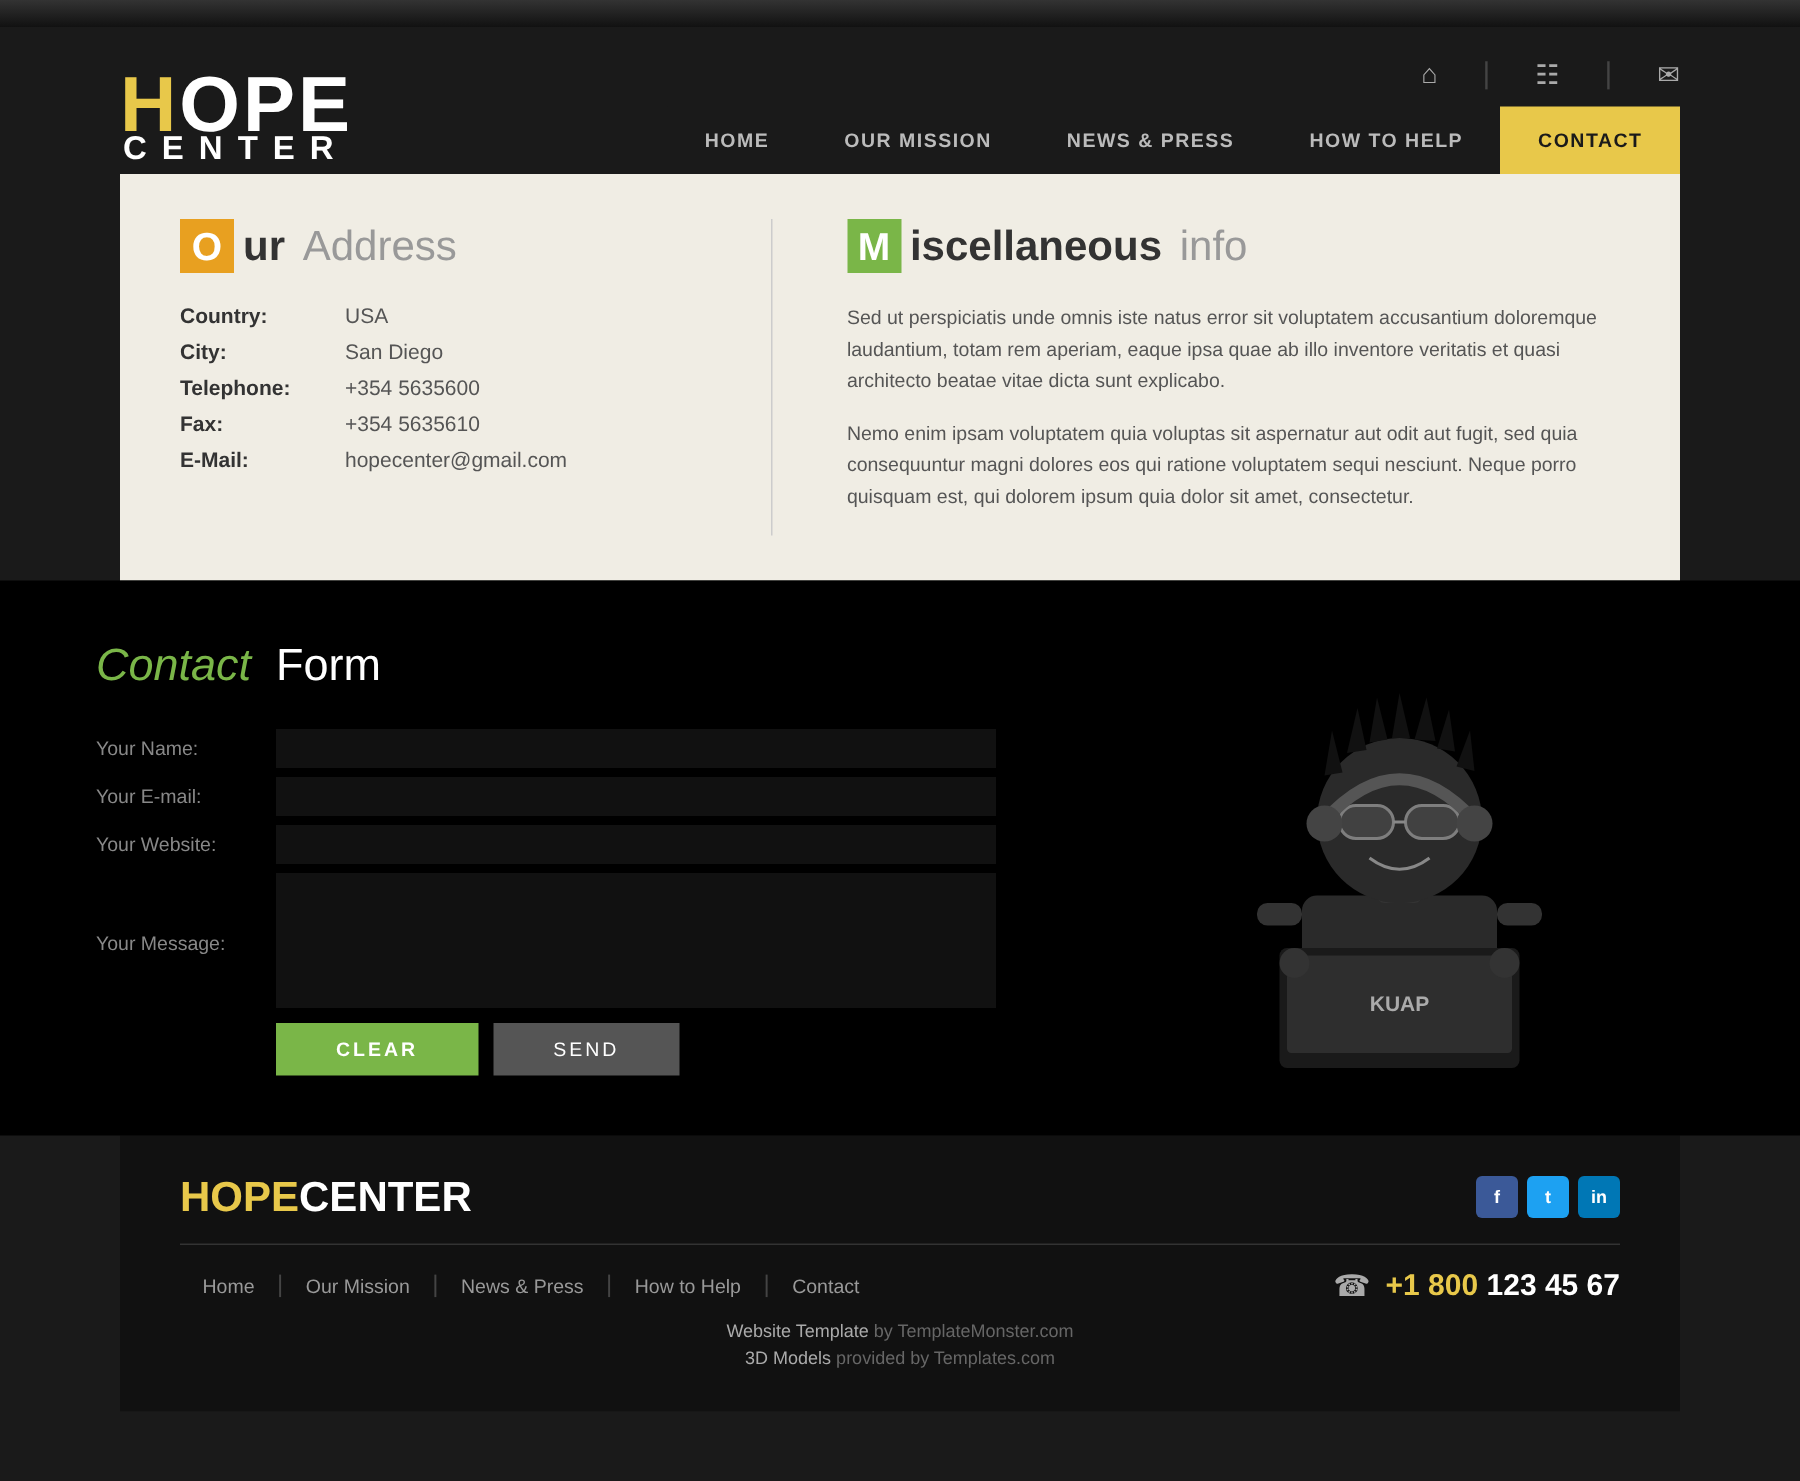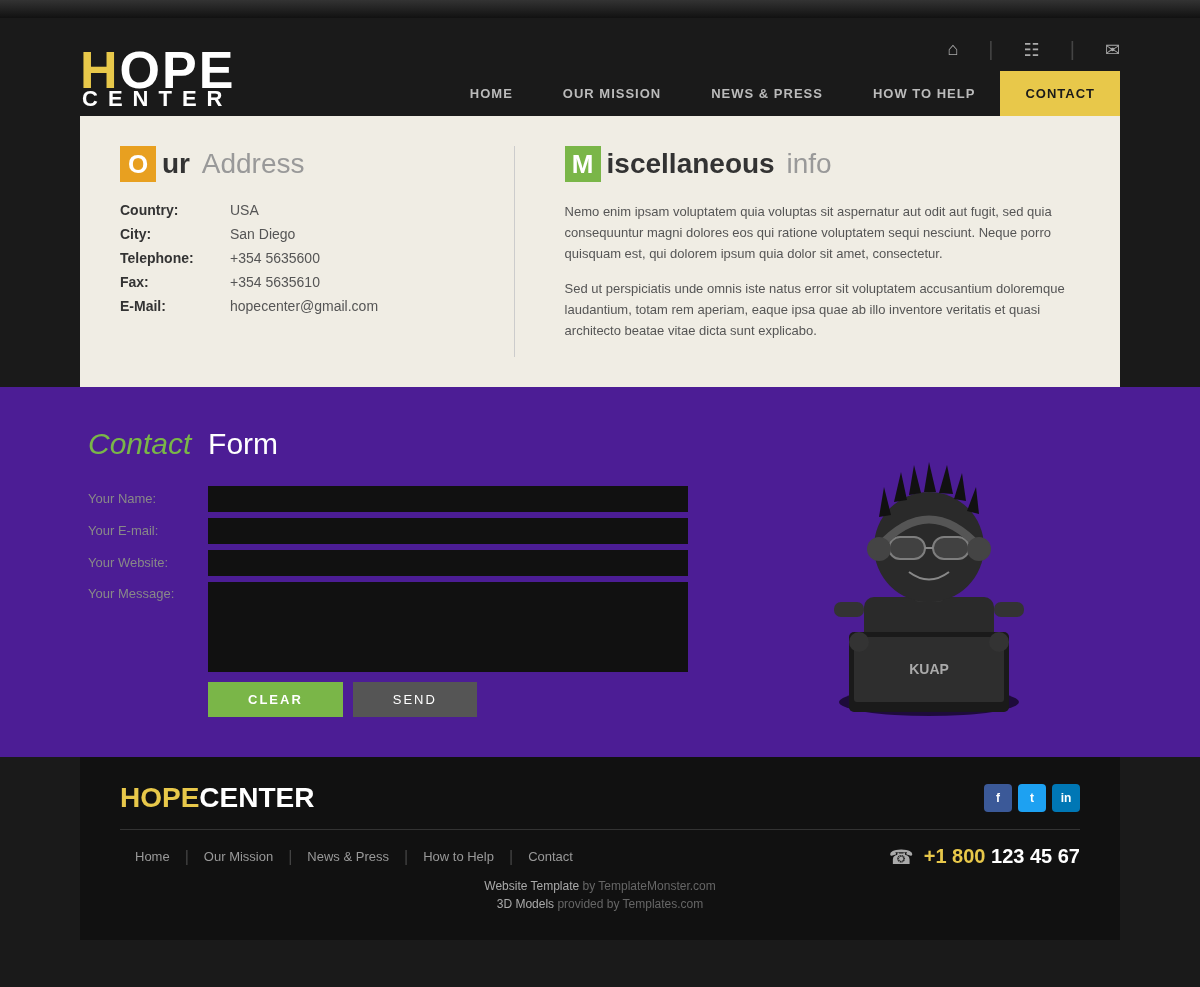--- a/index.html
+++ b/index.html
@@ -153,22 +153,22 @@
 
     .misc-section p {
       font-size: 13px;
       line-height: 1.6;
       margin-bottom: 15px;
       color: #555;
     }
 
     
     .form-section {
-      background: #4c1d95;
-      padding: 40px 88px;
+      background: #000000;
+      padding: 40px 64px;
       display: flex;
       gap: 57px;
       position: relative;
     }
 
     .form-left {
       flex: 1.5;
     }
 
     .form-title {
@@ -401,22 +401,22 @@
   </div>
 
   <div class="divider-v"></div>
 
   <div class="misc-section">
     <div class="section-title">
       <span class="title-letter-box green">M</span>
       <span class="title-word-colored">iscellaneous</span>&nbsp;
       <span class="title-word-light">info</span>
     </div>
+    <p>Sed ut perspiciatis unde omnis iste natus error sit voluptatem accusantium doloremque laudantium, totam rem aperiam, eaque ipsa quae ab illo inventore veritatis et quasi architecto beatae vitae dicta sunt explicabo.</p>
     <p>Nemo enim ipsam voluptatem quia voluptas sit aspernatur aut odit aut fugit, sed quia consequuntur magni dolores eos qui ratione voluptatem sequi nesciunt. Neque porro quisquam est, qui dolorem ipsum quia dolor sit amet, consectetur.</p>
-    <p>Sed ut perspiciatis unde omnis iste natus error sit voluptatem accusantium doloremque laudantium, totam rem aperiam, eaque ipsa quae ab illo inventore veritatis et quasi architecto beatae vitae dicta sunt explicabo.</p>
   </div>
 </div>
 
 <div class="form-section">
   <div class="form-left">
     <div class="form-title">
       <span class="contact-word">Contact</span>
       &nbsp;<span class="form-word">Form</span>
     </div>
 
@@ -425,21 +425,21 @@
       <input type="text" class="form-input" style="">
     </div>
     <div class="form-row">
       <label class="form-label">Your E-mail:</label>
       <input type="text" class="form-input" style="">
     </div>
     <div class="form-row">
       <label class="form-label">Your Website:</label>
       <input type="text" class="form-input" style="">
     </div>
-    <div class="form-row" style="align-items:flex-start;">
+    <div class="form-row" style="align-items:center;">
       <label class="form-label" style="padding-top:4px;">Your Message:</label>
       <textarea class="form-textarea" style=""></textarea>
     </div>
 
     <div class="form-buttons">
       <button class="btn-clear">CLEAR</button>
       <button class="btn-send">SEND</button>
     </div>
   </div>
 

